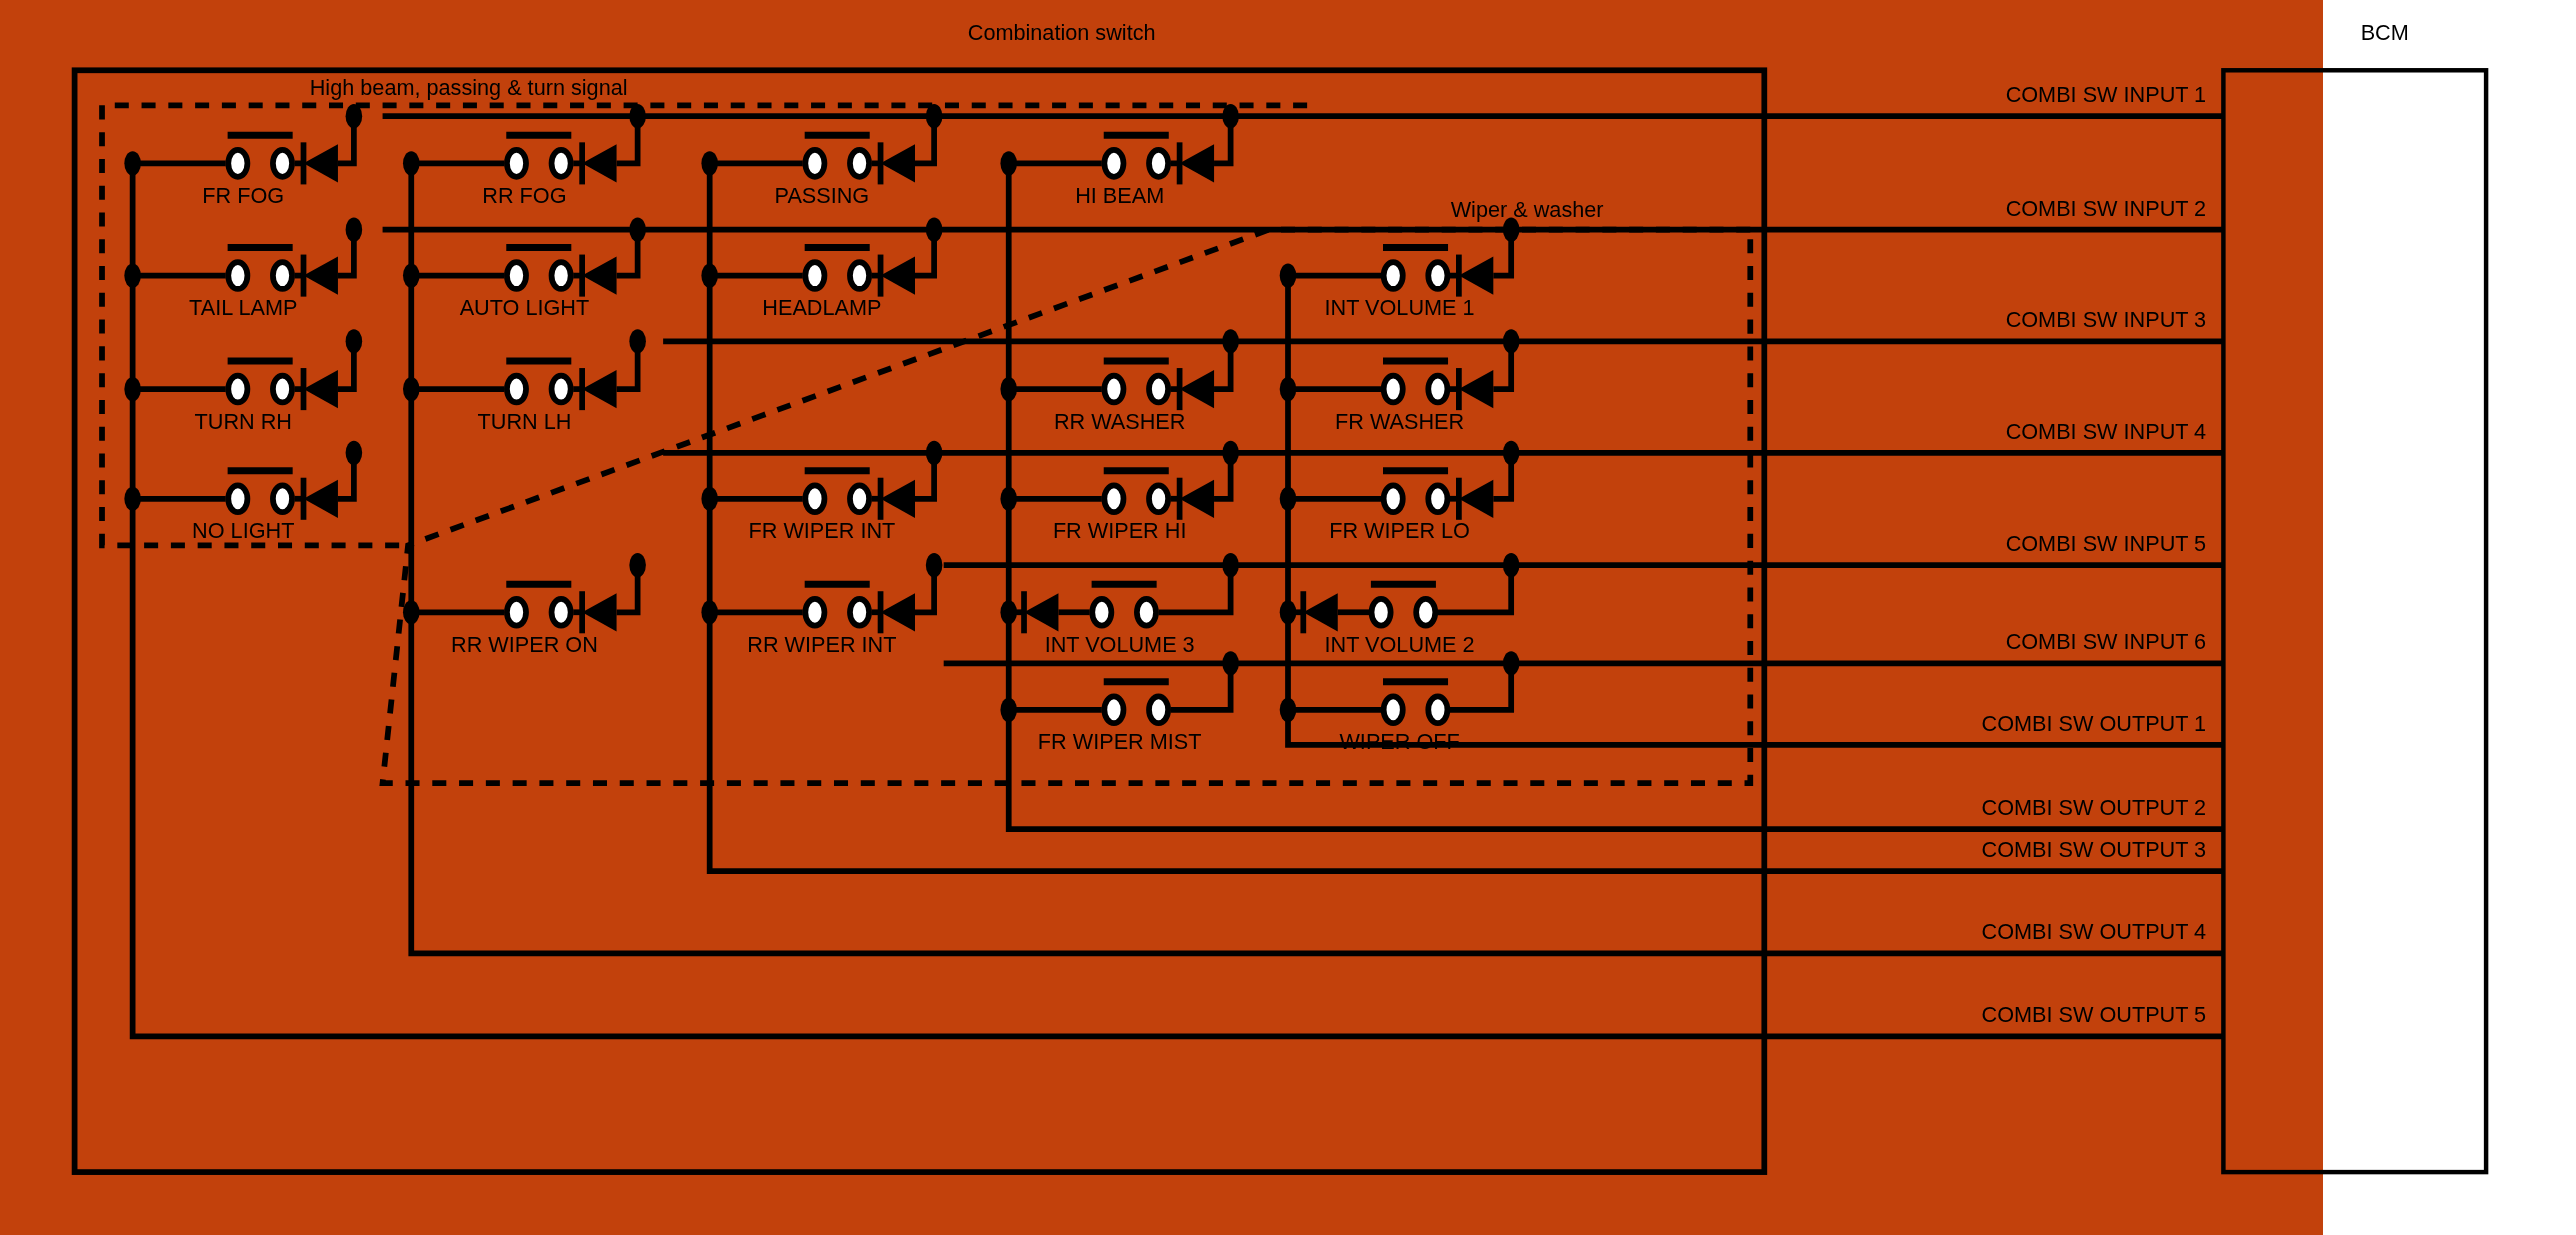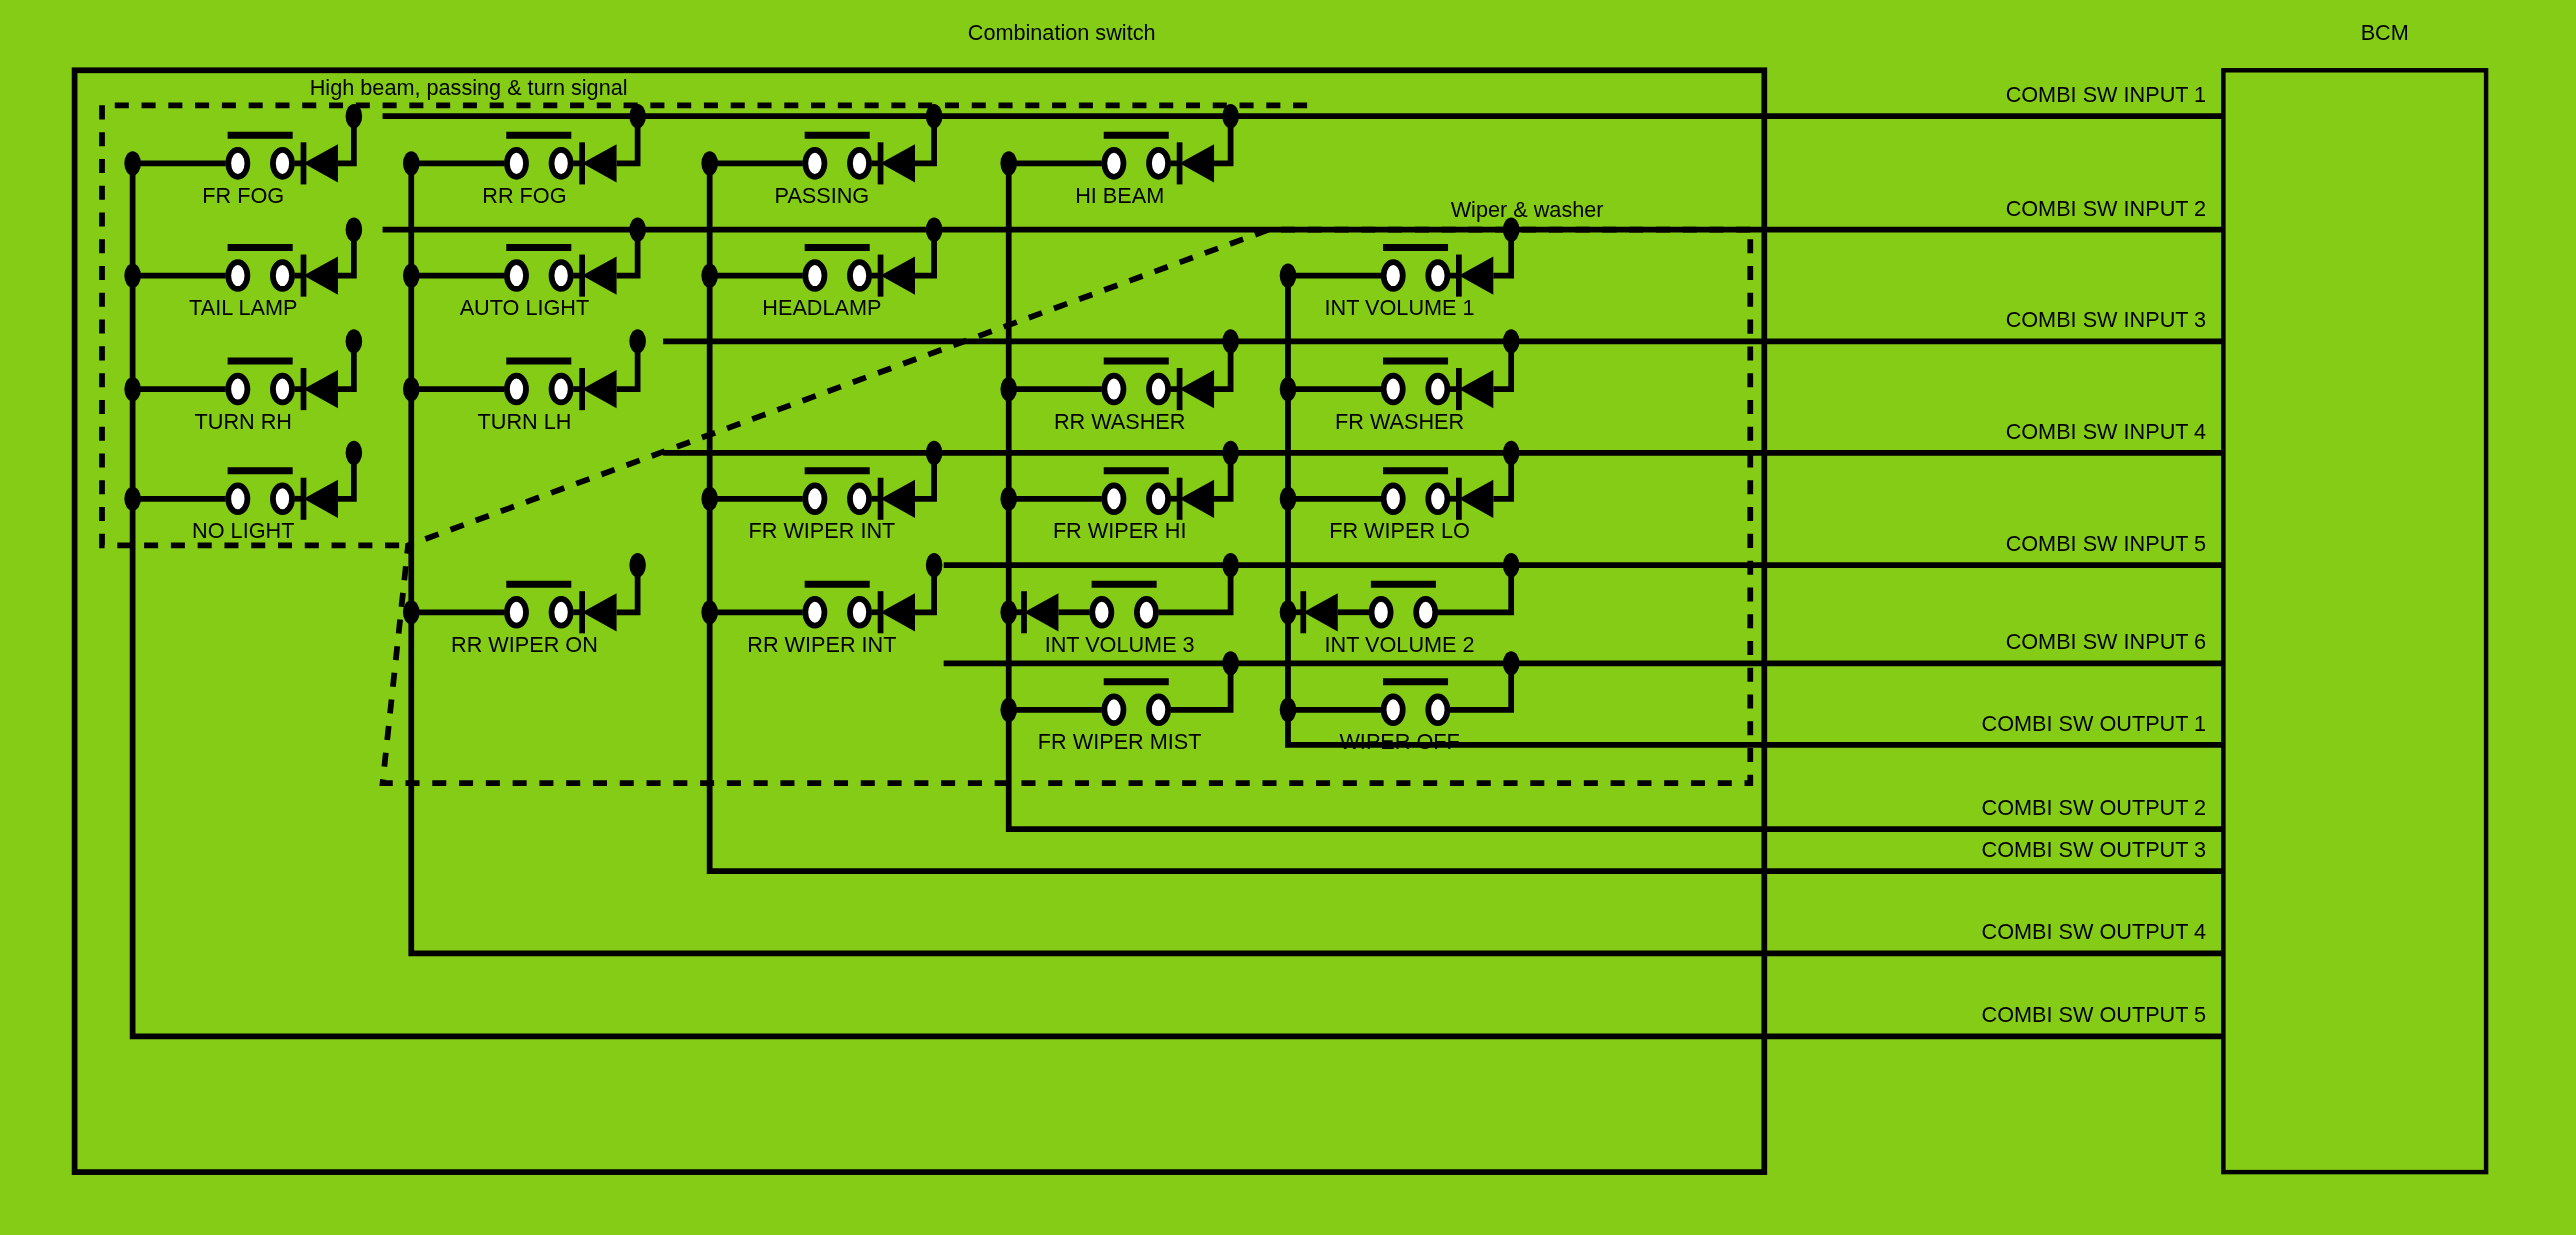--- a/index.html
+++ b/index.html
@@ -1,16 +1,16 @@
 <!DOCTYPE html>
 <html style="font-size:10.2px"><head>
 <meta charset="utf-8">
 <style>
   html,body{margin:0;padding:0;background:#fff;}
-  #root{position:relative;width:2576px;height:1236px;background:#84cc16;
+  #root{position:relative;width:2323px;height:1236px;background:#c2410c;
         font-family:"Liberation Sans", sans-serif;}
   svg{position:absolute;left:0;top:0;width:2576px;height:1236px;}
   .lbl{font-family:"Liberation Sans", sans-serif;font-size:34px;fill:#000;}
   .lbl-sw{font-size:34px;}
   .lbl-grp{font-size:34px;}
   .lbl-title{font-size:34px;}
   .lbl-pin{font-size:34px;}
 </style>
 </head>
 <body>

